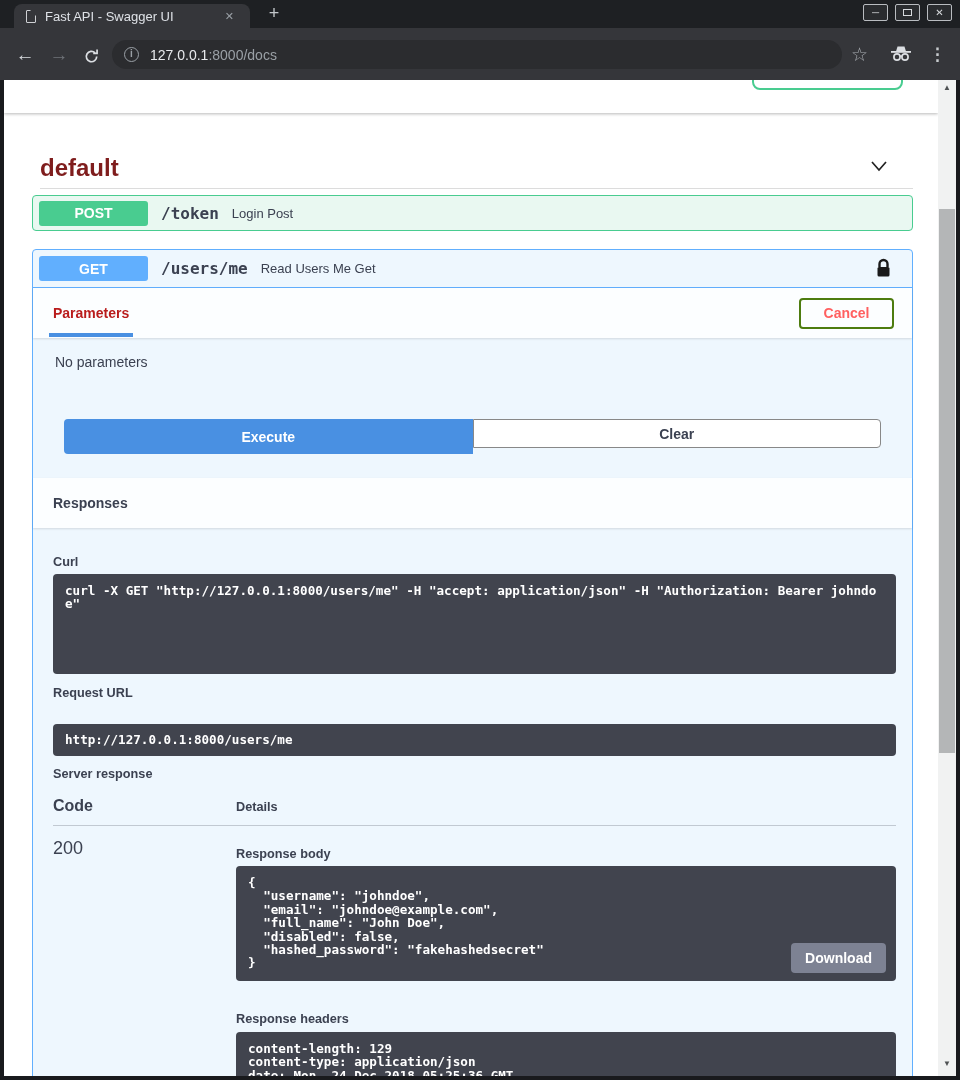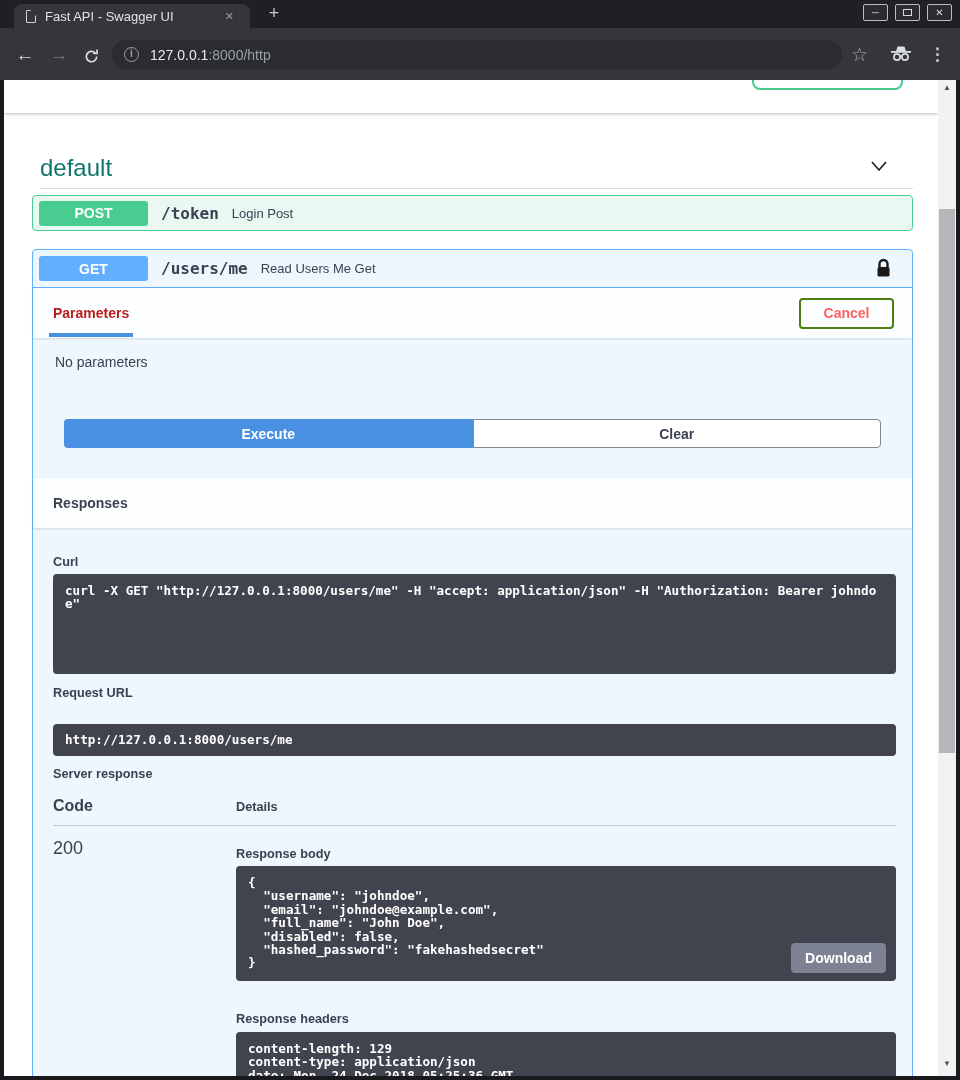--- a/index.html
+++ b/index.html
@@ -44,21 +44,21 @@
   
   .viewport { position:absolute; left:4px; top:80px; width:934px; height:996px; background:#ffffff; overflow:hidden; }
 
   .scheme-strip { position:relative; height:33px; background:#fff; box-shadow:0 1px 3px rgba(0,0,0,0.28); overflow:hidden; }
   .auth-fragment { position:absolute; right:35px; top:-30px; width:151px; height:40px;
                    border:2px solid #49cc90; border-radius:8px; background:#fff; }
 
   .api-content { padding:0 25px 0 28px; }
 
   .tag-row { margin-top:35px; height:40px; display:flex; align-items:center; justify-content:space-between; }
-  .tag-title { font-size:24px; font-weight:400; color:#0f766e; padding-left:8px; }
+  .tag-title { font-size:24px; font-weight:700; color:#7f1d1d; padding-left:8px; }
   .tag-chevron { margin-right:23px; }
   .tag-divider { border:none; border-top:1px solid #dcdcdc; margin:0 0 0 8px; }
 
   
   .opblock { border-radius:4px; }
   .opblock.post { margin-top:6px; height:36px; border:1px solid #49cc90; background:#e9f8f1;
                   display:flex; align-items:center; }
   .opblock.get { margin-top:18px; border:1px solid #61affe; background:#eef7fe; }
 
   .op-header { height:38px; display:flex; align-items:center; border-bottom:1px solid #61affe; }
@@ -74,21 +74,21 @@
                 display:flex; align-items:center; justify-content:space-between; padding:0 18px 0 20px; }
   .tab-item { position:relative; height:100%; display:flex; align-items:center; font-size:14px; font-weight:bold; color:#b91c1c; }
   .tab-item:after { content:""; position:absolute; left:-4px; right:-4px; bottom:1px; height:4px; background:#4990e2; }
   .cancel-btn { width:95px; height:31px; border:2px solid #4d7c0f; border-radius:4px; background:transparent;
                 color:#ff6060; font-weight:bold; font-size:14px; font-family:inherit; }
   .sec-title { font-size:14px; font-weight:bold; color:#3b4151; }
 
   .params-body { height:140px; padding:16px 20px 0 22px; }
   .no-params { font-size:14px; color:#3b4151; }
   .execute-wrapper { margin-top:49px; margin-left:9px; width:817px; display:flex; }
-  .btn-execute { width:50%; height:29px; background:#4990e2; border:none; color:#fff; font-weight:bold;
+  .btn-execute { width:50%; height:35px; background:#4990e2; border:none; color:#fff; font-weight:bold;
                  font-size:14px; border-radius:4px 0 0 4px; font-family:inherit; }
   .btn-clear { width:50%; height:29px; background:#fff; border:1px solid #888; color:#3b4151; font-weight:bold;
                font-size:14px; border-radius:0 4px 4px 0; font-family:inherit; }
 
   .responses-body { padding:27px 16px 40px 20px; }
   .mini-label { font-size:12.7px; font-weight:bold; color:#3b4151; }
   .code-block { margin-top:5px; background:#41444e; border-radius:4px; color:#ffffff; padding:10px 12px;
                 font-family:"DejaVu Sans Mono", monospace; font-weight:bold; font-size:12.6px; line-height:13.4px;
                 white-space:pre-wrap; word-break:break-all; }
   .curl-block { height:100px; }
@@ -146,21 +146,21 @@
     <div class="navbtn back">←</div>
     <div class="navbtn fwd">→</div>
     <div class="navbtn reload">
       <svg width="17" height="17" viewBox="0 0 18 18">
           <path d="M14.5 9a5.5 5.5 0 1 1-1.7-3.95" fill="none" stroke="#dbdee2" stroke-width="1.8"></path>
           <path d="M14.9 1.6 v4.1 h-4.1" fill="none" stroke="#dbdee2" stroke-width="1.8"></path>
         </svg>
     </div>
     <div class="urlbar">
       <span class="info-icon">i</span>
-      <span class="url-text"><span>127.0.0.1</span><span class="dim">:8000/http</span></span>
+      <span class="url-text"><span>127.0.0.1</span><span class="dim">:8000/docs</span></span>
     </div>
     <div class="tool-icon star">☆</div>
     <div class="tool-icon incog">
       <svg width="24" height="17" viewBox="0 0 24 17">
         <rect x="2" y="6" width="20" height="1.8" fill="#dbdee2"></rect>
         <path d="M7 6.5 L8.5 1.5 h7 L17 6.5 Z" fill="#dbdee2"></path>
         <circle cx="8" cy="12" r="3.1" fill="none" stroke="#dbdee2" stroke-width="1.7"></circle>
         <circle cx="16" cy="12" r="3.1" fill="none" stroke="#dbdee2" stroke-width="1.7"></circle>
         <path d="M11 11.4 q1 -0.9 2 0" fill="none" stroke="#dbdee2" stroke-width="1.4"></path>
       </svg>

